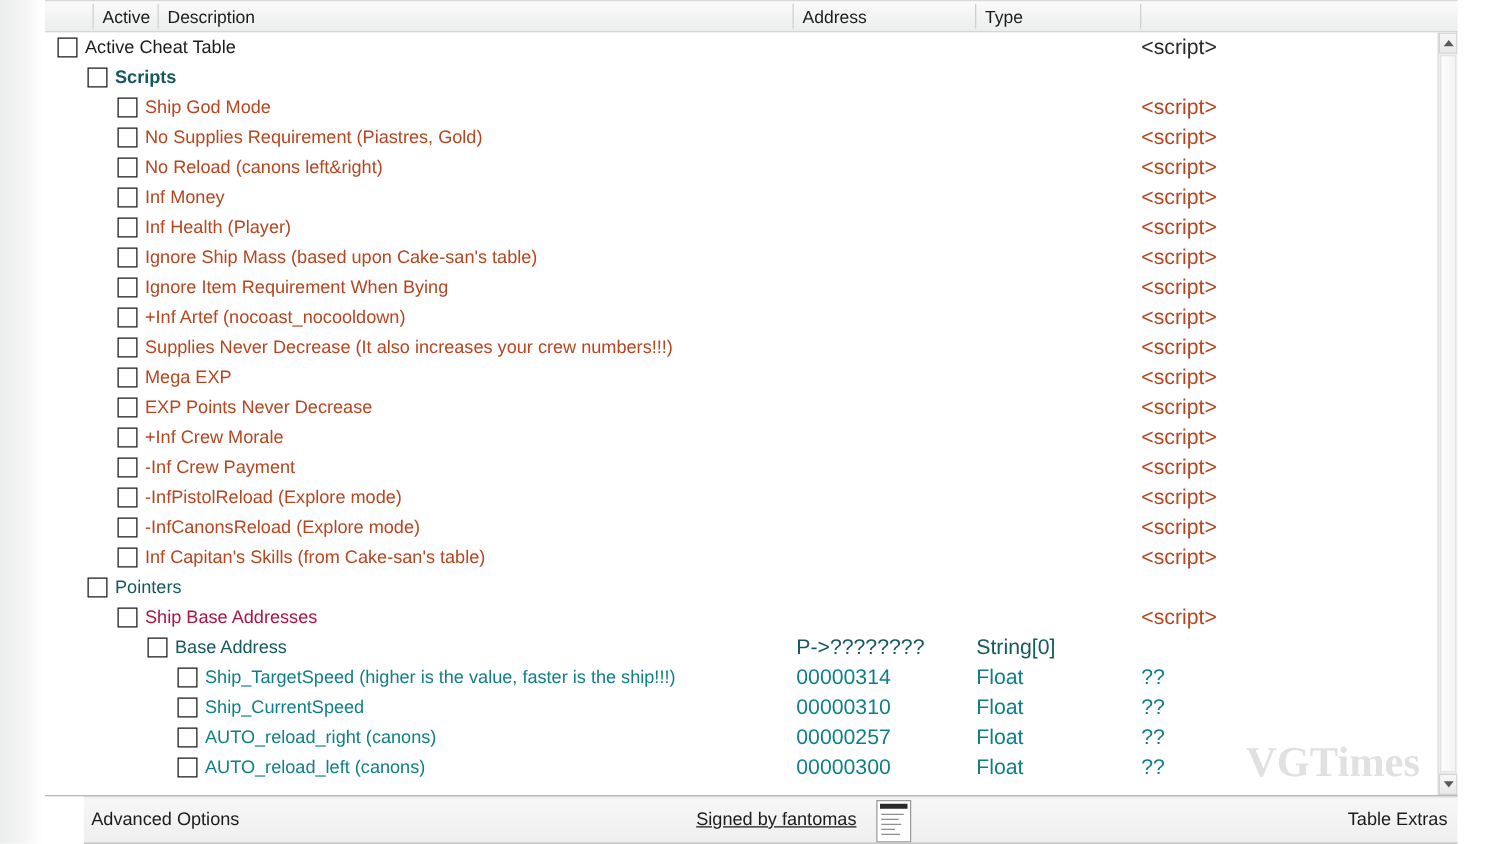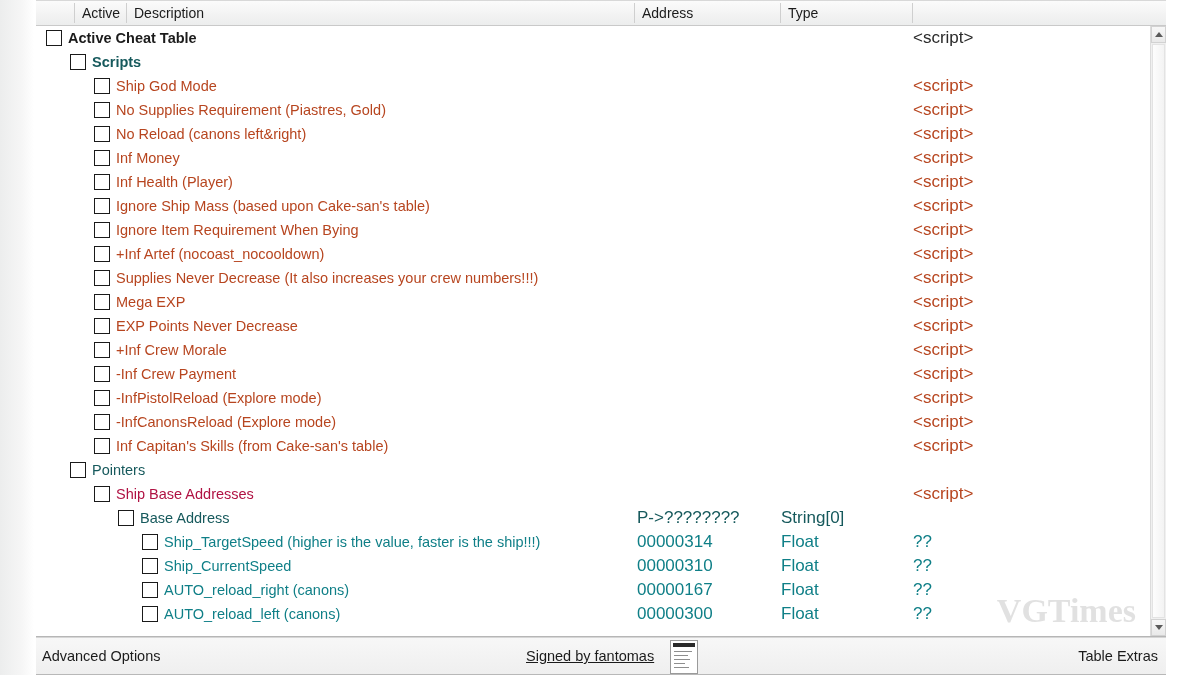--- a/index.html
+++ b/index.html
@@ -103,21 +103,21 @@
     height: 24px;
     line-height: 24px;
     font-size: 17px;
     white-space: nowrap;
   }
   .addr { left: 601px; }
   .type { left: 745px; }
   .val  { left: 877px; }
 
   
-  .c-root   { color: #1b1b1b; font-weight: bold; }
+  .c-root   { color: #1b1b1b; }
   .c-group  { color: #16595c; }
   .c-script { color: #b7451f; }
   .c-crimson{ color: #b01243; }
   .c-teal   { color: #0f7f87; }
   .c-dark   { color: #2a2a2a; }
 
   
   #vscroll {
     position: absolute;
     right: 0; top: 0;
@@ -173,20 +173,21 @@
   }
 
   
   #status {
     position: relative;
     flex: none;
     height: 36px;
     background: linear-gradient(to bottom,#f7f7f7,#efefef);
     border-top: 1px solid #d6d6d6;
     border-bottom: 1px solid #b8b8b8;
+    margin-left: 31px;
   }
   #status .sleft {
     position: absolute;
     left: 6px; top: 0;
     line-height: 36px;
     font-size: 14.5px;
     color: #1b1b1b;
   }
   #status .scenter {
     position: absolute;
@@ -363,21 +364,21 @@
           <div class="row">
             <div class="cb" style="left: 106px;"></div>
             <div class="desc c-teal" style="left: 128px;">Ship_CurrentSpeed</div>
             <div class="addr c-teal">00000310</div>
             <div class="type c-teal">Float</div>
             <div class="val c-teal">??</div>
           </div>
           <div class="row">
             <div class="cb" style="left: 106px;"></div>
             <div class="desc c-teal" style="left: 128px;">AUTO_reload_right (canons)</div>
-            <div class="addr c-teal">00000167</div>
+            <div class="addr c-teal">00000257</div>
             <div class="type c-teal">Float</div>
             <div class="val c-teal">??</div>
           </div>
           <div class="row">
             <div class="cb" style="left: 106px;"></div>
             <div class="desc c-teal" style="left: 128px;">AUTO_reload_left (canons)</div>
             <div class="addr c-teal">00000300</div>
             <div class="type c-teal">Float</div>
             <div class="val c-teal">??</div>
           </div>

